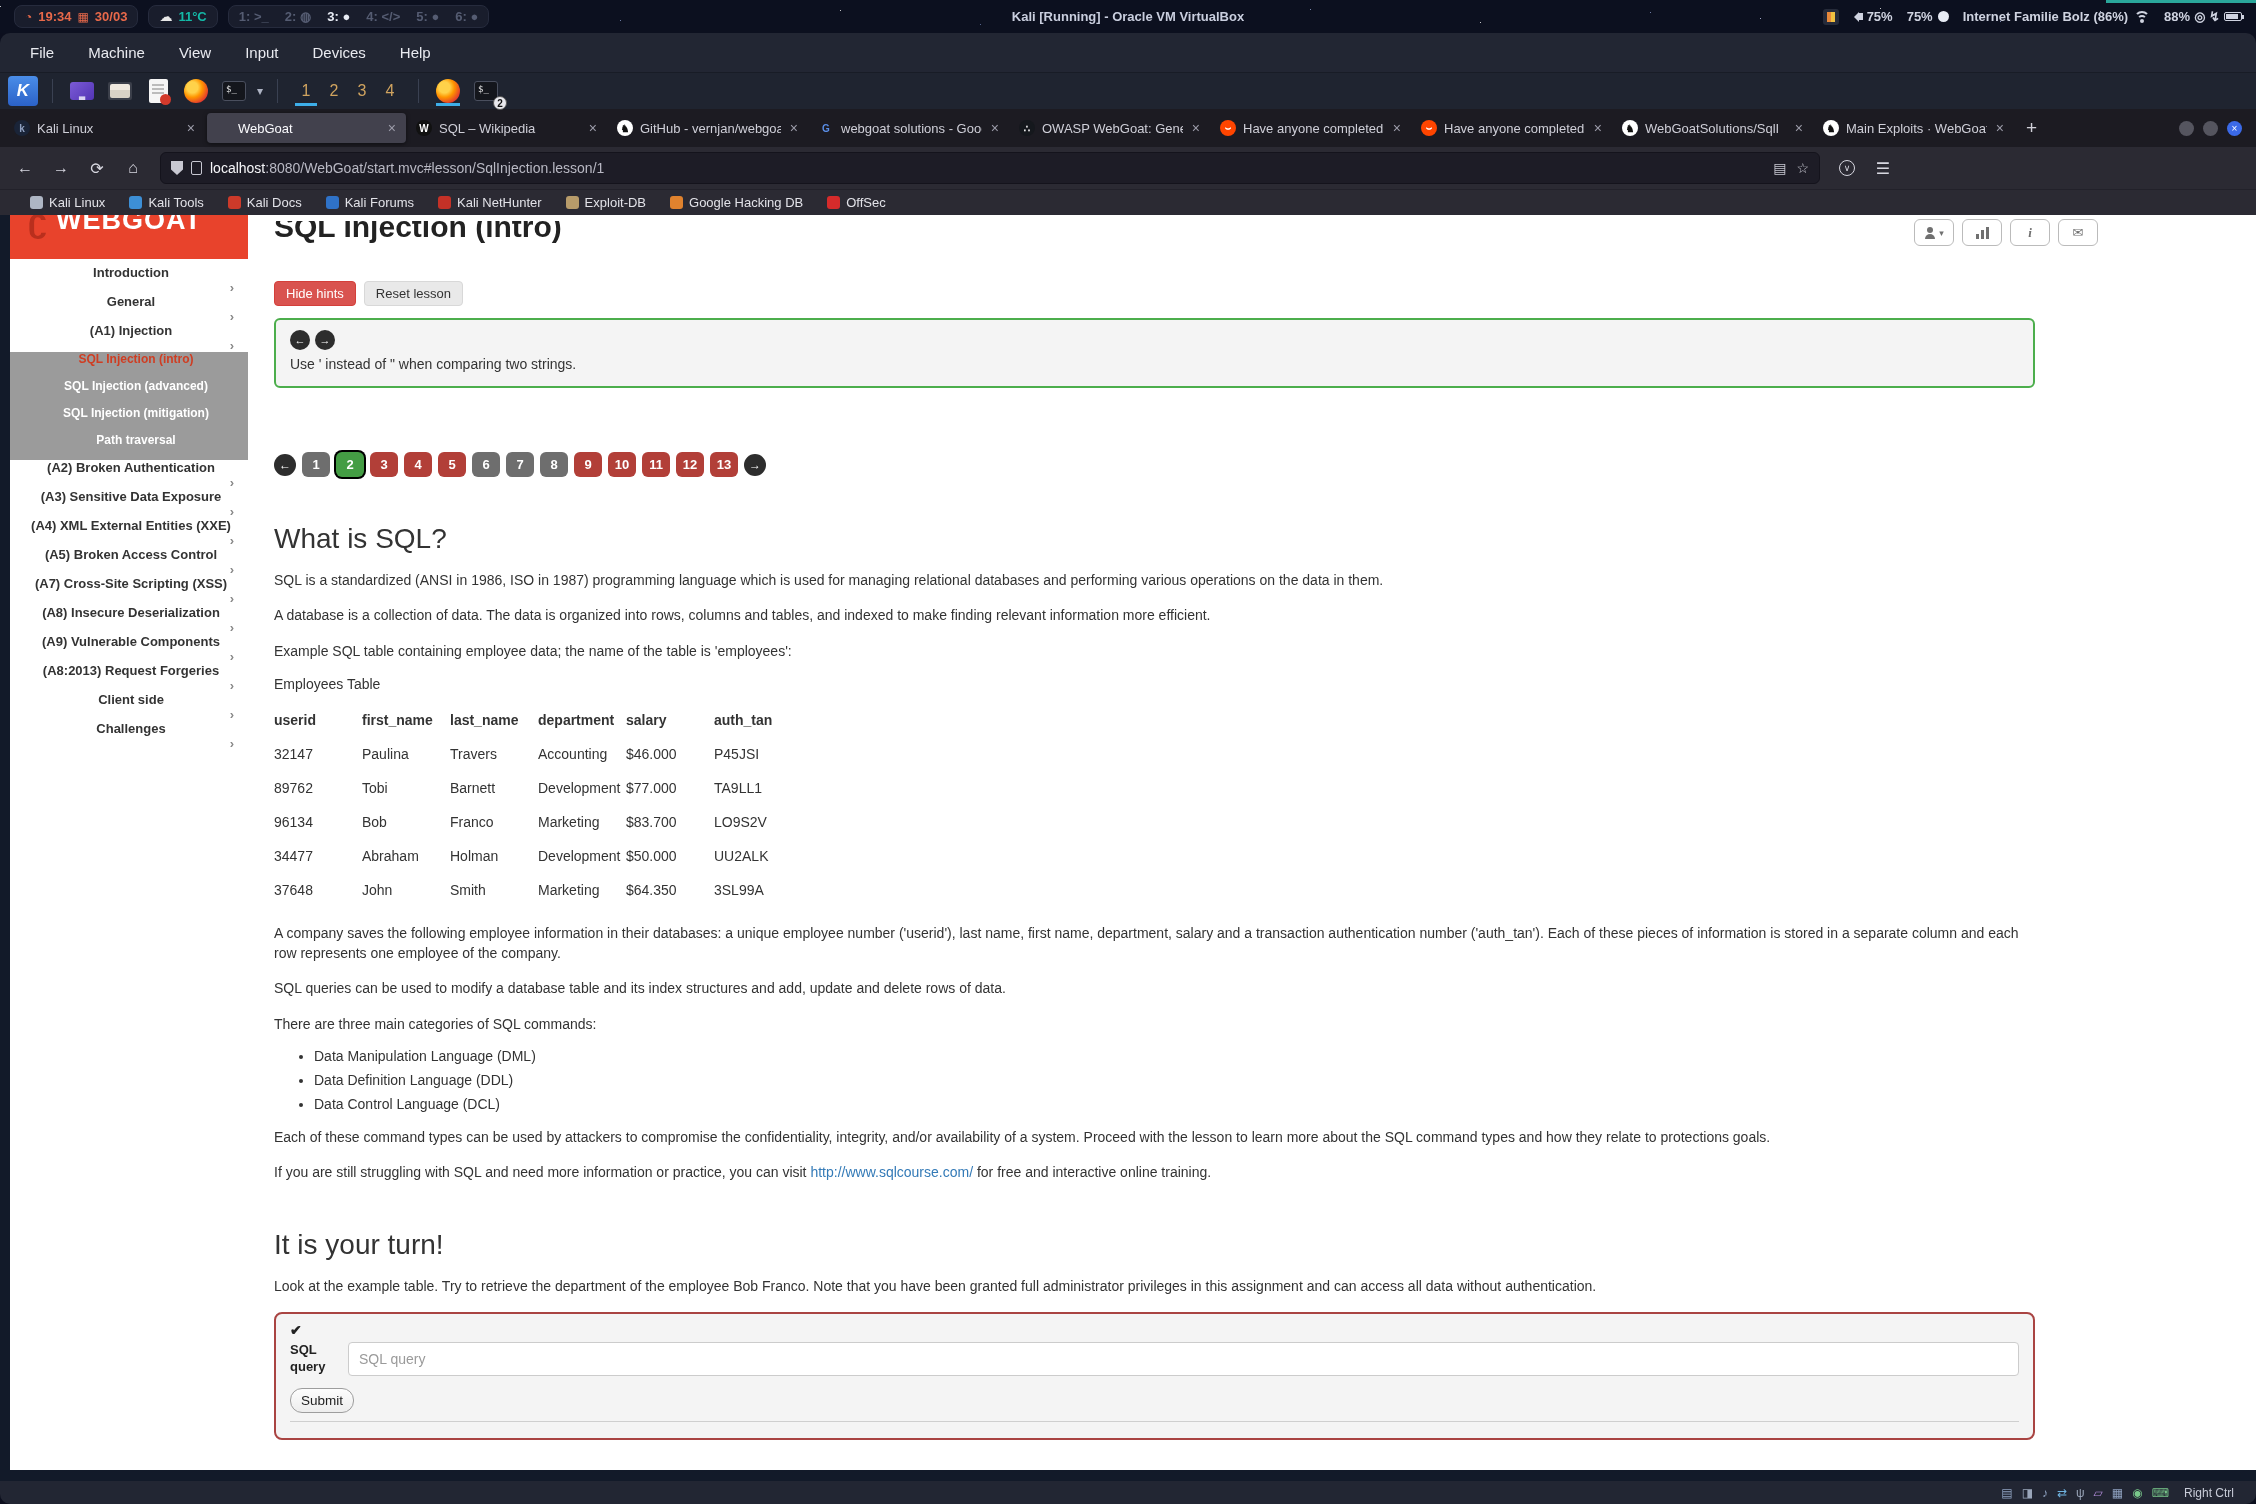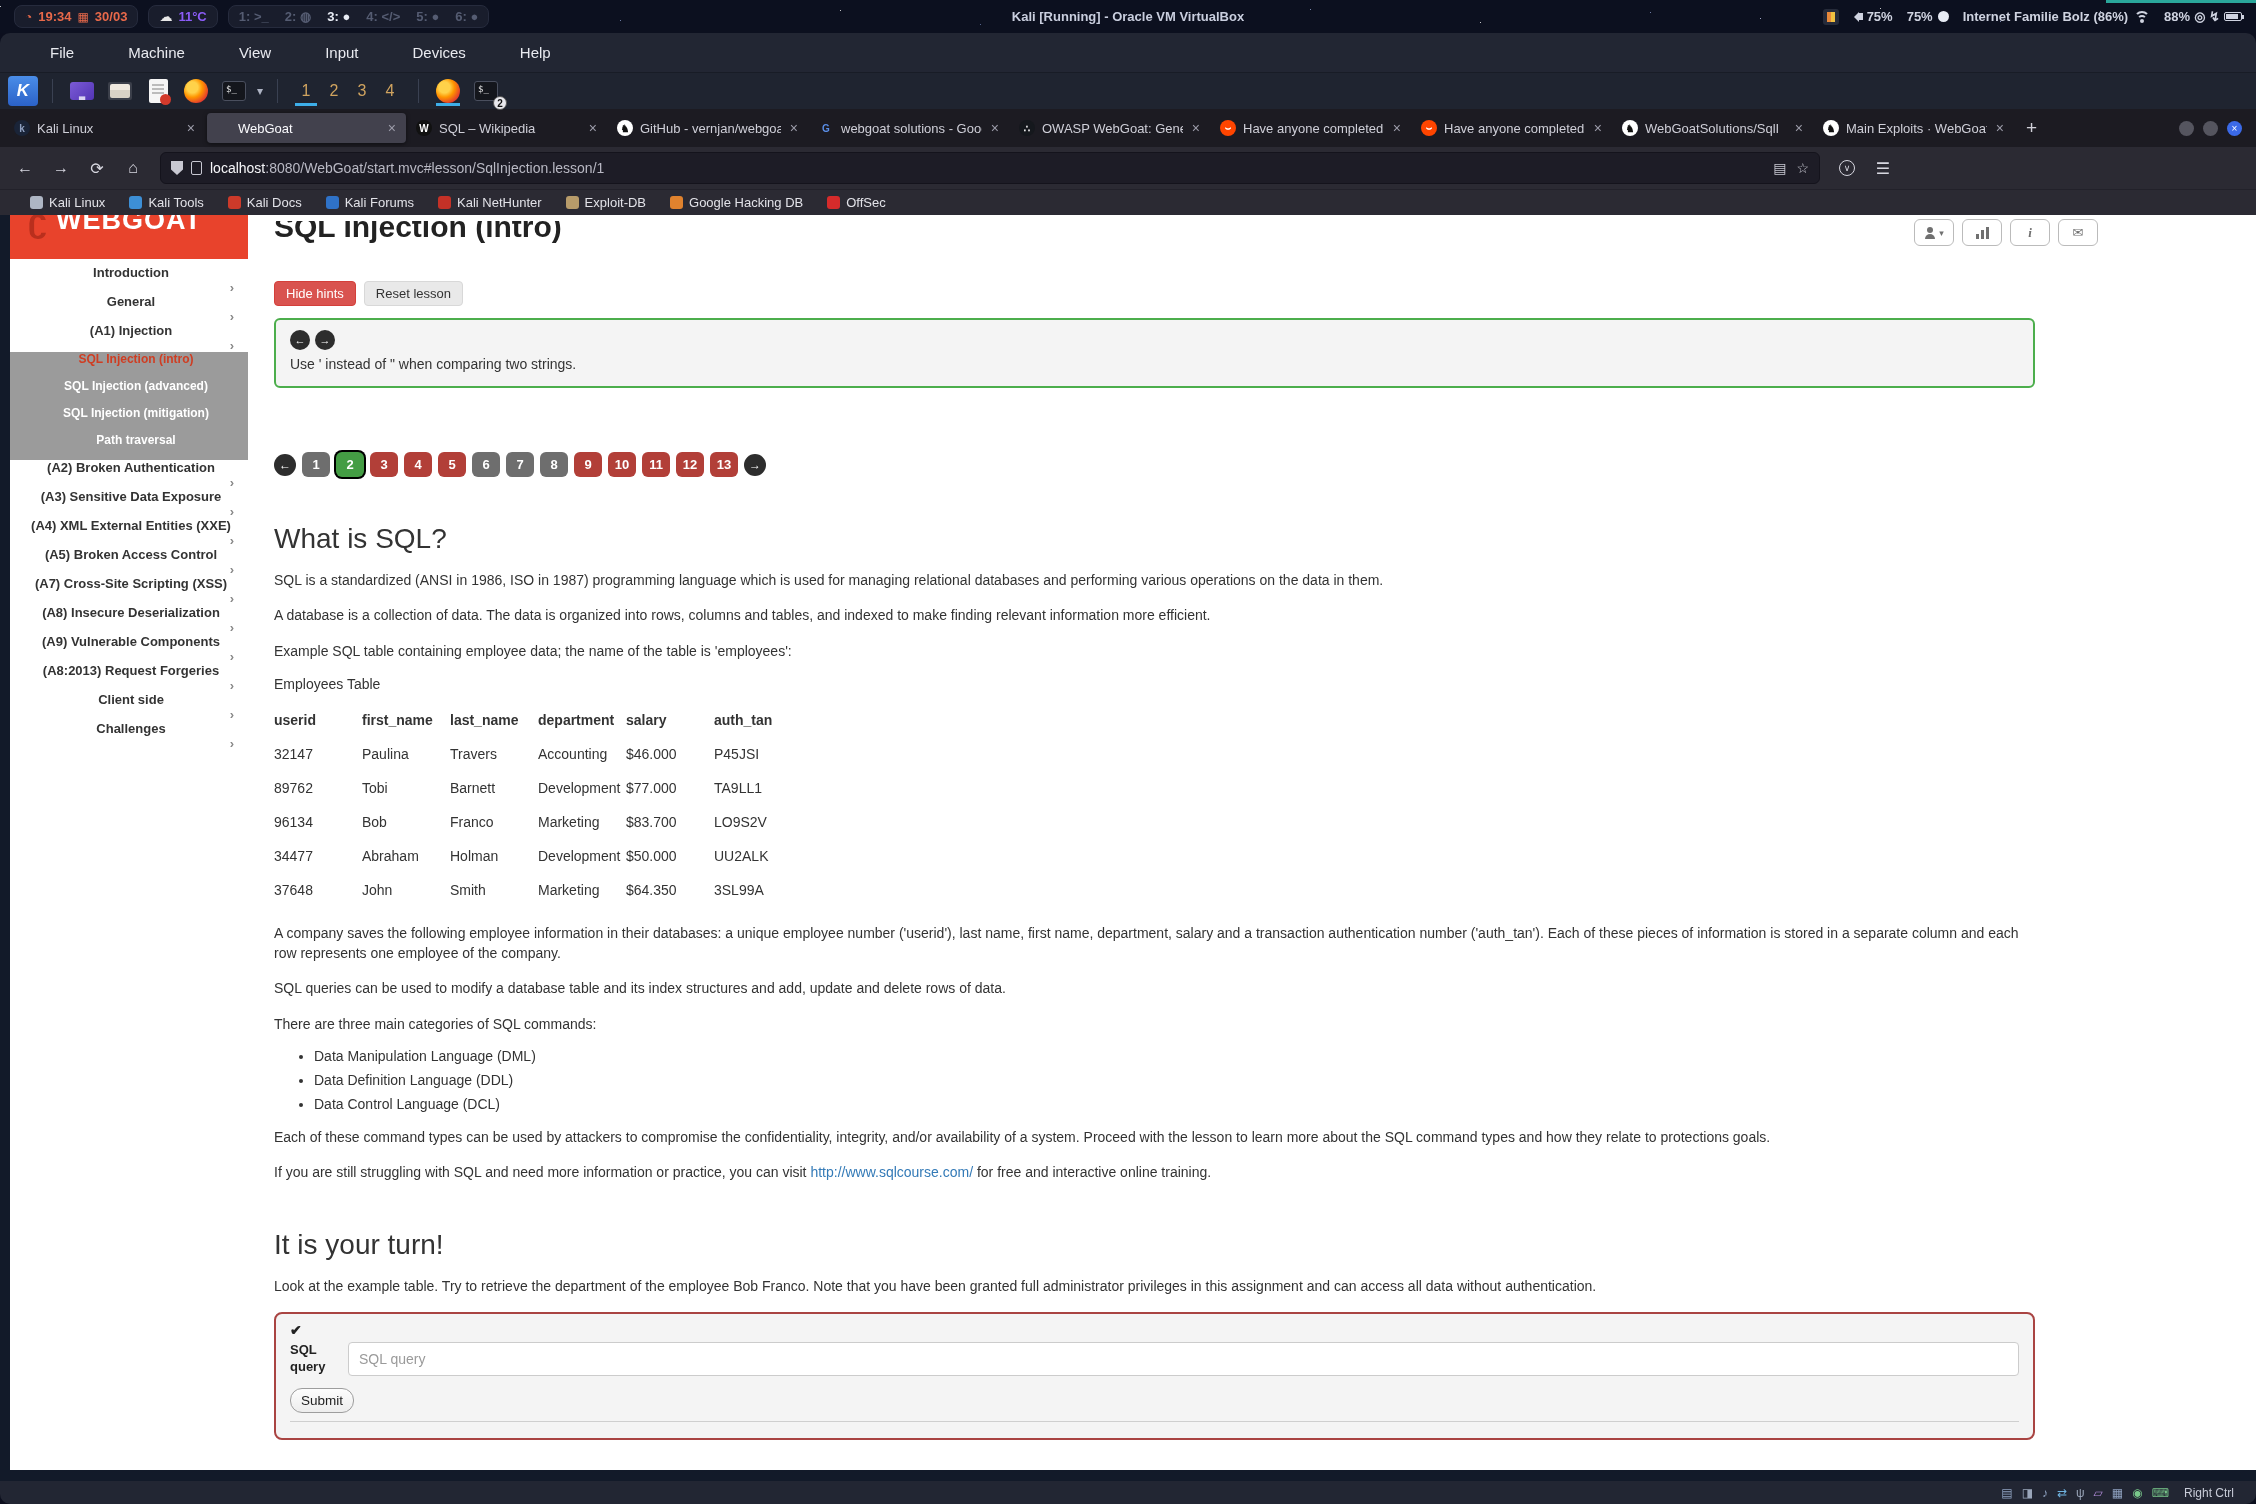--- a/index.html
+++ b/index.html
@@ -9,21 +9,21 @@
   
   .host-bar { position:relative; height:33px; background:#0c101f; display:flex; align-items:center; color:#cfd3e0; font-size:13px; }
   .starfield { position:absolute; left:0; top:6px; width:1px; height:1px; border-radius:50%; background:#fff;
     box-shadow: 430px 2px #cfd8ff, 620px 14px #8fa0d0, 840px 4px #fff, 980px 18px #6f80b0, 1140px 8px #dfe6ff,
     1310px 3px #9fb0e0, 1480px 16px #fff, 1650px 6px #8fa0d0, 1760px 12px #cfd8ff, 1880px 2px #fff,
     2000px 15px #9fb0e0, 2100px 5px #dfe6ff, 160px 12px #8fa0d0, 60px 5px #dfe6ff; }
   .host-left { display:flex; align-items:center; gap:10px; padding-left:14px; z-index:1; }
   .pill { background:#191d2c; border:1px solid #262b3d; border-radius:8px; padding:3px 10px; display:flex; align-items:center; gap:6px; }
   .clock-txt, .date-txt { color:#e8694a; font-weight:bold; }
   .cal-icon, .clock-icon { color:#e8694a; font-size:12px; }
-  .temp { color:#8b5cf6; font-weight:bold; }
+  .temp { color:#14b8a6; font-weight:bold; }
   .cloud-icon { color:#e8e8e8; }
   .ws-pill { display:flex; gap:16px; color:#555c72; font-weight:bold; }
   .ws-item[data-bright="true"] { color:#e8ecf5; }
   .host-title { position:absolute; left:0; right:0; text-align:center; color:#c9cede; font-weight:bold; font-size:13px; }
   .host-right { margin-left:auto; display:flex; align-items:center; gap:14px; padding-right:14px; z-index:1; font-weight:bold; }
   .ind-icon { width:16px; height:16px; border-radius:3px; background:#262b3a; display:flex; align-items:center; justify-content:center; }
   .ind-icon i { width:8px; height:10px; background:linear-gradient(90deg,#e8883a 0 50%,#f0c040 50% 100%); }
   .spk { display:inline-flex; align-items:center; }
   .spk-box { width:4px; height:7px; background:#cfd3e0; }
   .spk-tri { width:0; height:0; border:5px solid transparent; border-right-color:#cfd3e0; margin-left:-4px; }
@@ -34,21 +34,21 @@
   .wifi b:nth-child(2){ width:10px; height:10px; top:4px; }
   .wifi b:nth-child(3){ width:4px; height:4px; top:8px; background:#cfd3e0; border:0; border-radius:50%; }
   .battery { display:inline-flex; align-items:center; gap:4px; }
   .bat-shell { width:18px; height:9px; border:1px solid #cfd3e0; border-radius:2px; padding:1px; position:relative; }
   .bat-shell i { display:block; height:100%; width:88%; background:#cfd3e0; }
   .bat-shell::after { content:""; position:absolute; right:-3px; top:2px; width:2px; height:4px; background:#cfd3e0; }
   .accent-strip { position:absolute; top:0; right:0; width:150px; height:3px; background:#2aa79b; }
 
   
   .vbox-menubar { height:40px; background:#222633; border-radius:10px 10px 0 0; display:flex; align-items:center; gap:34px; padding-left:30px; color:#e9eaf0; font-size:15px; border-bottom:1px solid #181c26; }
-  .vbox-menubar span { cursor:default;margin-left:20px; }
+  .vbox-menubar span { cursor:default; }
 
   
   .kali-taskbar { height:36px; background:#1f2430; display:flex; align-items:center; padding-left:8px; gap:8px; }
   .tb-sep { width:1px; height:24px; background:#3a4152; margin:0 6px; }
   .tb-btn { width:30px; height:30px; border-radius:4px; display:flex; align-items:center; justify-content:center; position:relative; }
   .kali-logo { background:linear-gradient(180deg,#4a8de8,#2b62c8); color:#fff; font-weight:bold; font-style:italic; font-size:17px; box-shadow:0 0 0 1px #5b9bف inset; }
   .win-icon { width:24px; height:18px; border-radius:3px; background:linear-gradient(135deg,#7b5bd6,#5335b5); color:#d9d3f2; font-size:8px; display:flex; align-items:flex-end; justify-content:center; }
   .folder-icon { width:24px; height:18px; border-radius:2px; background:#3b3f4a; position:relative; }
   .folder-icon::before { content:""; position:absolute; inset:2px; background:linear-gradient(180deg,#efe9df 0 40%, #d9d2c6 40%); border-radius:2px; }
   .doc-icon { width:19px; height:24px; background:#f5f5f5; border-radius:2px; position:relative; }

